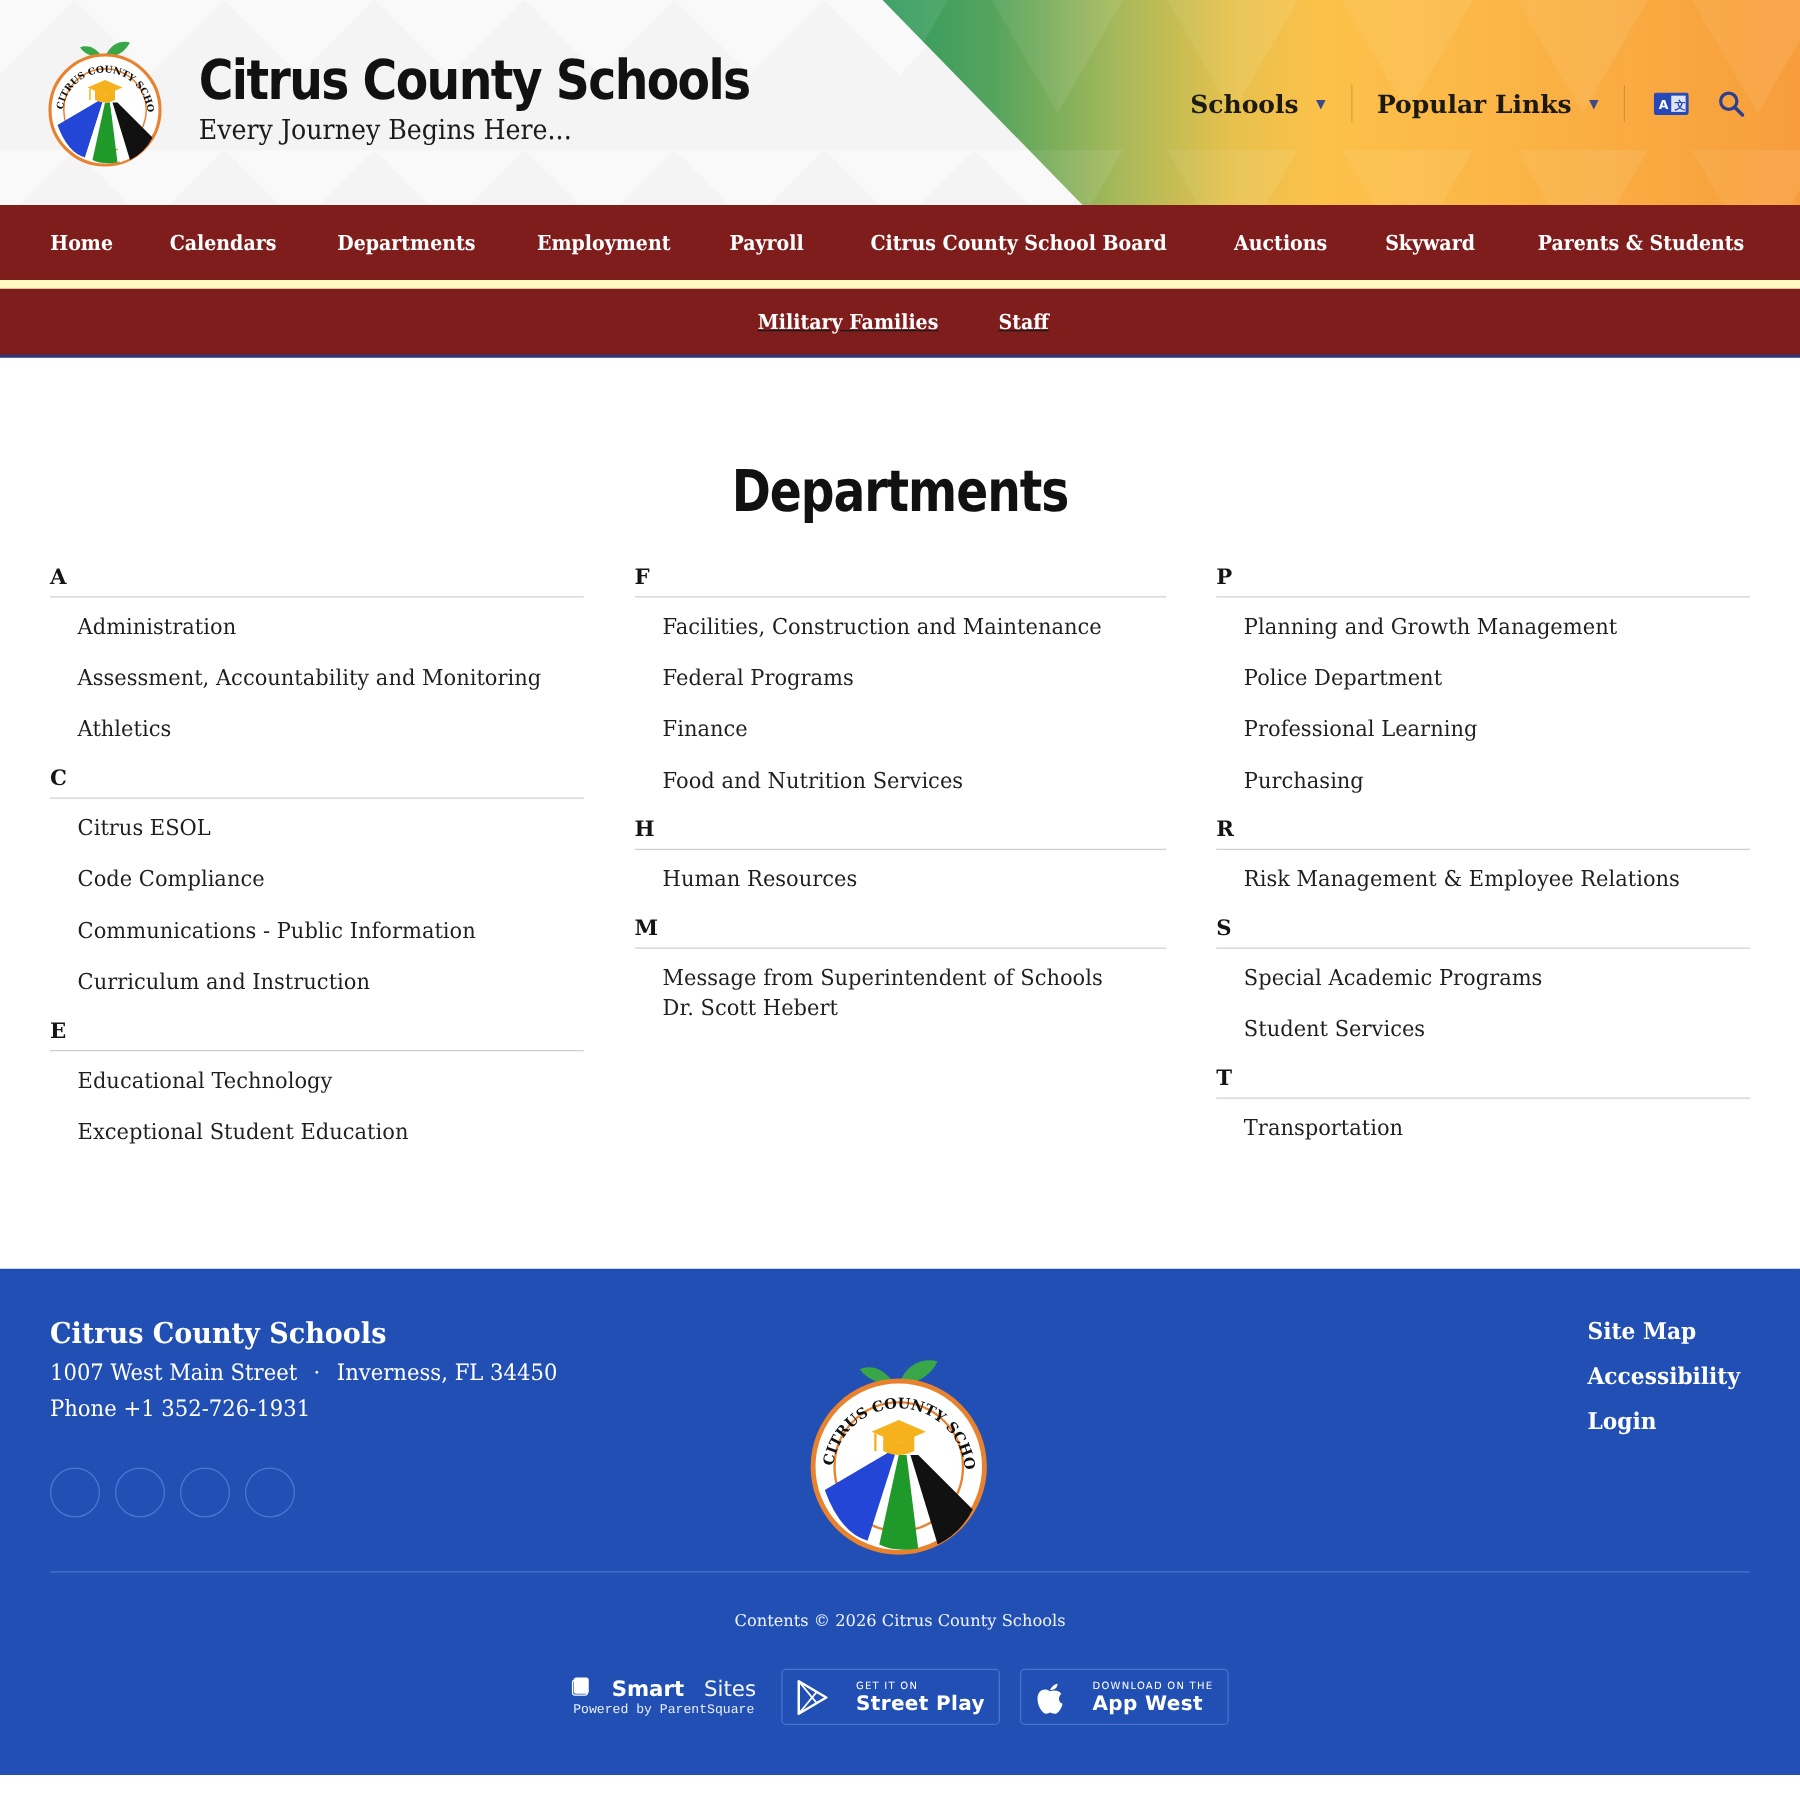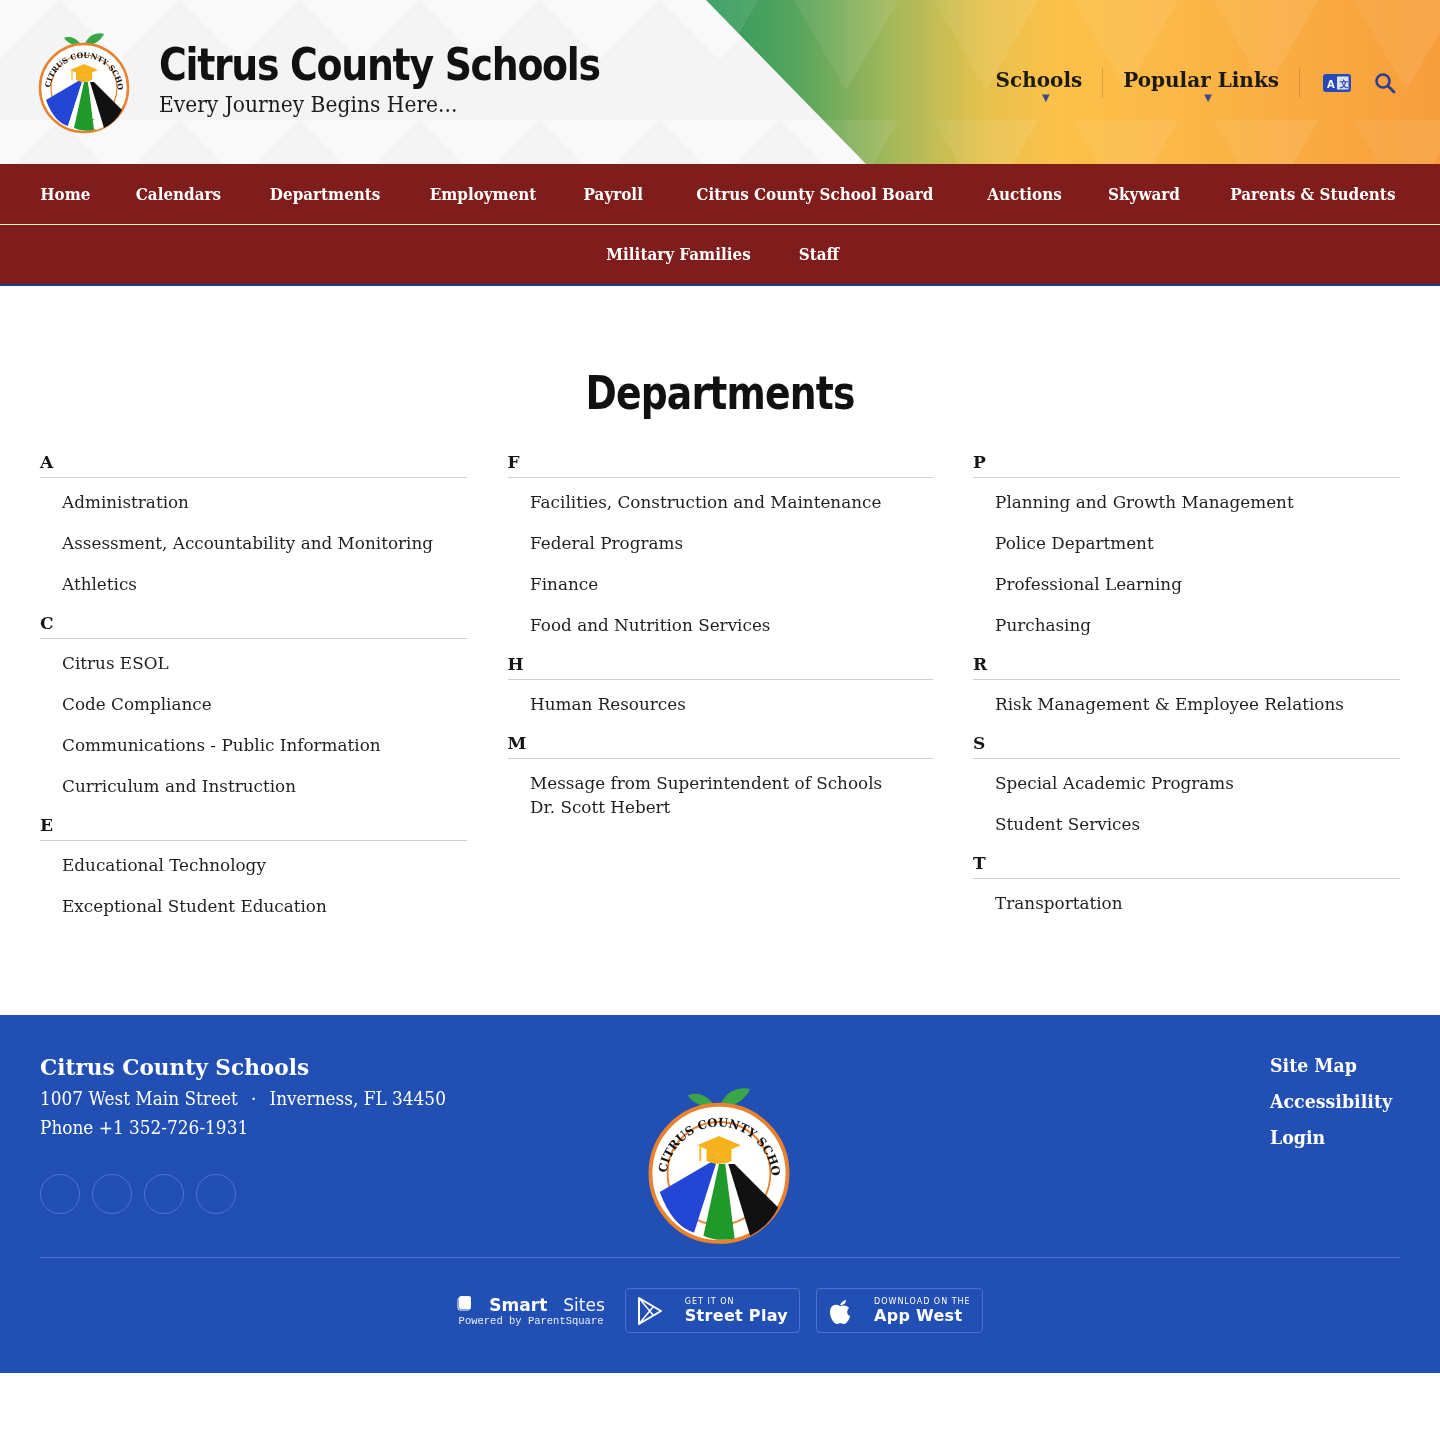--- a/index.html
+++ b/index.html
@@ -68,21 +68,20 @@
     }
     .util-dropdown {
       display: flex; align-items: center;
       font-family: "DejaVu Serif", "Liberation Serif", serif;
       font-weight: 700;
       font-size: 20px;
       color: #1d1a14;
       cursor: pointer;
       padding: 0 20px;
       height: 30px;
-      flex-direction: column;
     }
     .util-dropdown .chev {
       font-size: 10px;
       color: #3c4a8a;
       margin-left: 14px;
     }
     .util-sep { width: 1px; height: 30px; background: rgba(150,100,40,0.35); }
     .util-icon {
       display: inline-flex; align-items: center; justify-content: center;
       width: 34px; height: 34px; margin-left: 14px; cursor: pointer;
@@ -91,21 +90,21 @@
 
     
     .main-nav {
       background: #7f1d1d;
       border-bottom: 2px solid #183d93;
     }
     .nav-row {
       display: flex; justify-content: center; align-items: center;
       height: 60px;
     }
-    .nav-row + .nav-row { border-top: 1px solid #fef9c3; }
+    .nav-row + .nav-row { border-top: 7px solid #fef9c3; text-decoration: underline; }
     .nav-link {
       font-family: "DejaVu Serif", "Liberation Serif", serif;
       font-weight: 700;
       font-size: 16.5px;
       color: #ffffff;
       padding: 0 20px;
       cursor: pointer;
       white-space: nowrap;
       transform: scaleX(0.92);
     }
@@ -420,20 +419,21 @@
       </text>
     </svg>
 
     <div class="footer-links-b">
       <a class="footer-link">Site Map</a>
       <a class="footer-link">Accessibility</a>
       <a class="footer-link">Login</a>
     </div>
   </div>
 
+  <div class="copyright">Contents © 2026 Citrus County Schools</div>
 
   <div class="footer-badges">
     <a class="smart-sites">
       <div class="ss-top">
         <span>
           <svg width="16" height="16" viewBox="0 0 16 16">
               <rect x="2" y="1" width="12" height="13" rx="2" fill="#ffffff"></rect>
               <rect x="1" y="3" width="12" height="12" rx="2" fill="none" stroke="#ffffff" stroke-width="1"></rect>
             </svg>
         </span>

